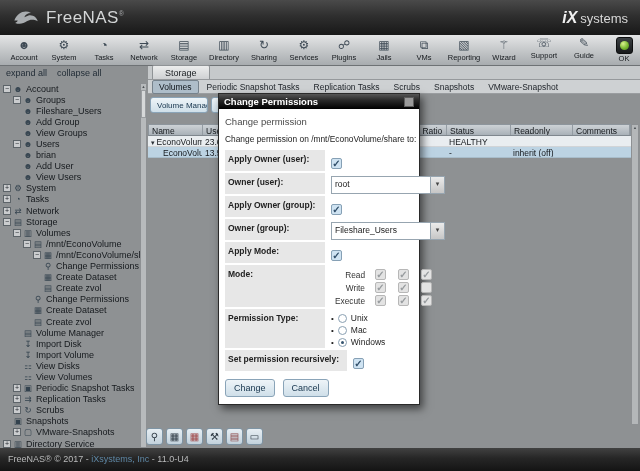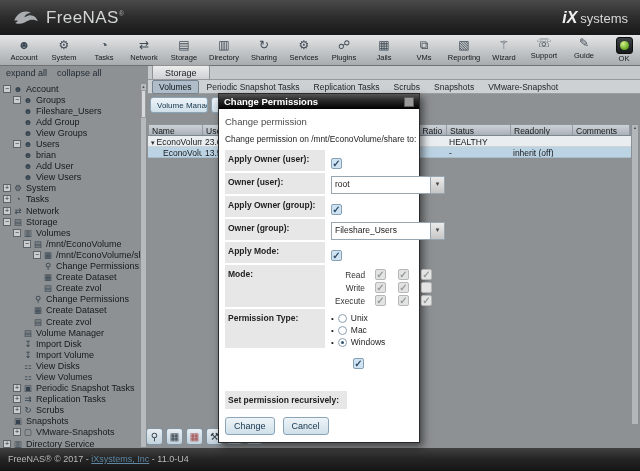--- a/index.html
+++ b/index.html
@@ -62,34 +62,34 @@
     border:1px solid #8d9093;box-sizing:border-box;font-size:4px;color:#4a4f53;text-align:center;}
   
   .tool-icons{position:absolute;left:146px;top:428px;display:flex;gap:3px;}
   .tool-btn{width:17px;height:17px;box-sizing:border-box;border:1px solid #7e94a4;border-radius:3px;
     background:linear-gradient(#e7eef3,#c3d2dc);display:flex;align-items:center;justify-content:center;
     font-size:10px;cursor:pointer;}
   
   .app-footer{position:absolute;left:0;bottom:0;width:640px;height:23px;box-sizing:border-box;
     background:linear-gradient(180deg,#414141 0%,#262626 45%,#141414 100%);
     font-size:9px;color:#b9babb;line-height:22px;padding-left:8px;}
-  .app-footer .lnk{color:#5e87a5;cursor:pointer;text-decoration:underline;}
+  .app-footer .lnk{color:#5e87a5;cursor:pointer;}
   
   .dialog{position:absolute;left:218px;top:93px;width:200px;background:#fff;border:1px solid #2a2a2a;
     box-shadow:3px 4px 8px rgba(0,0,0,.55);z-index:50;}
   .dlg-title{height:15px;background:linear-gradient(180deg,#565656 0%,#2b2b2b 40%,#000 100%);
     color:#fff;font-size:9.5px;font-weight:bold;line-height:15px;padding:0 5px;display:flex;justify-content:space-between;align-items:center;}
   .dlg-close{width:8px;height:8px;background:#9a9a9a;border:1px solid #5d5d5d;cursor:pointer;flex:none;}
   .dlg-body{padding:5px 6px 7px;}
   .dlg-h1{font-size:9.5px;color:#4a4a4a;margin:2px 0 7px;}
   .dlg-h2{font-size:8.4px;color:#1c1c1c;margin:0 0 6px;white-space:nowrap;}
   .dlg-row{display:flex;margin-bottom:2px;align-items:flex-start;}
   .dlg-label{width:100px;flex:none;background:#e7e7e7;font-size:8.5px;font-weight:bold;color:#222;
     padding:4px 3px;box-sizing:border-box;align-self:stretch;}
-  .dlg-row.wide .dlg-label{width:122px;margin-top:41px;}
+  .dlg-row.wide .dlg-label{width:122px;}
   .dlg-ctl{padding:3px 0 0 6px;flex:1;}
   .cb{display:inline-block;width:11px;height:11px;box-sizing:border-box;border:1px solid #86a0b5;
     background:#cfe3f2;border-radius:2px;font-size:10px;line-height:9px;text-align:center;
     color:#2f4d68;font-weight:bold;cursor:pointer;}
   .cb.dis{background:#e3e3e3;border-color:#b7b7b7;color:#979b9e;}
   .cb.empty{color:transparent;}
   .select{width:112px;height:16px;border:1px solid #97a5b0;background:#fff;display:flex;cursor:pointer;}
   .sel-txt{flex:1;font-size:8.5px;color:#1a1a1a;padding:2px 3px;overflow:hidden;white-space:nowrap;}
   .sel-arrow{width:13px;flex:none;border-left:1px solid #97a5b0;background:linear-gradient(#ebebeb,#c6c6c6);
     font-size:7px;text-align:center;line-height:14px;color:#444;}

